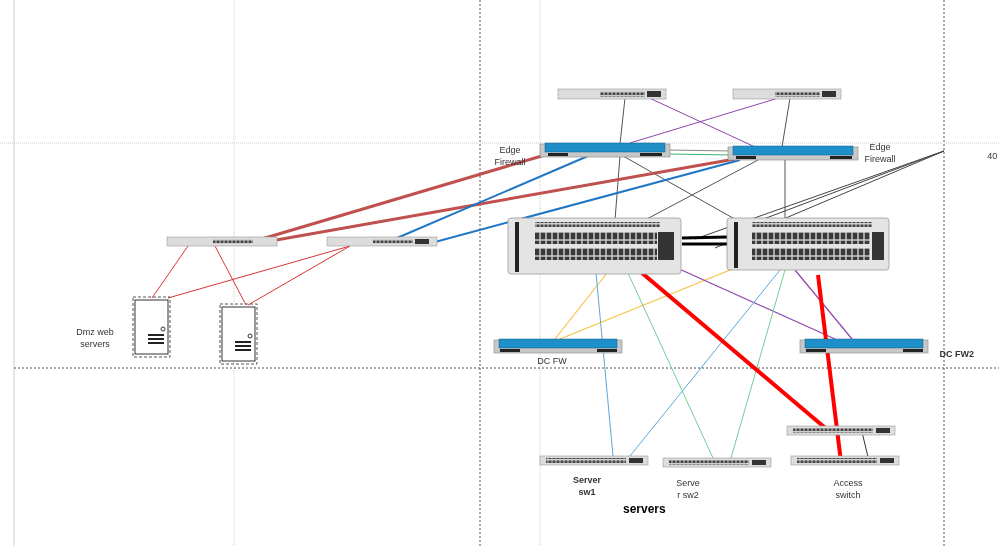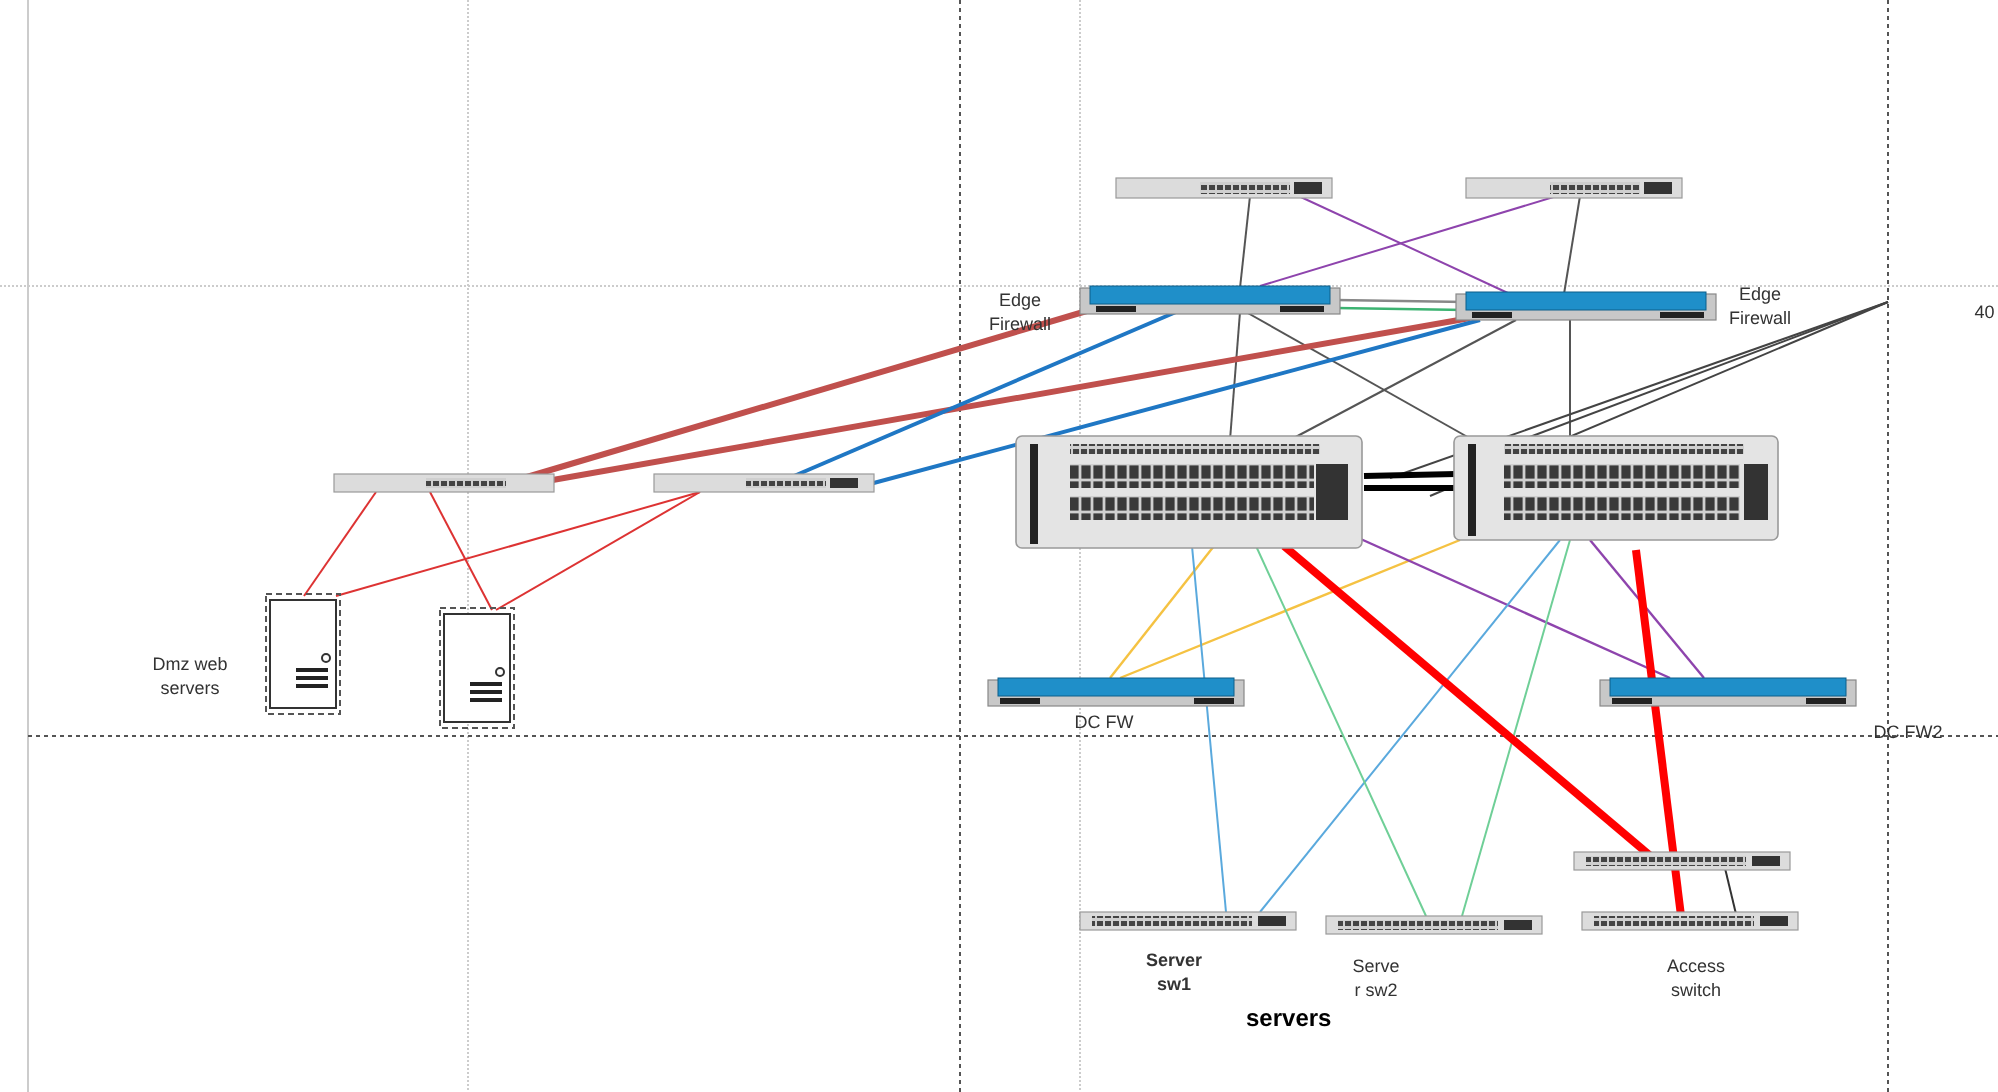--- a/index.html
+++ b/index.html
@@ -185,17 +185,17 @@
     <rect x="797" y="458" width="80" height="5" fill="url(#ports)"></rect>
     <rect x="880" y="458" width="14" height="5" fill="#333"></rect>
   </g>
 </svg>
 
 <div class="lbl" style="left:480px;top:144px;width:60px;"><span>Edge<br>Firewall</span></div>
 <div class="lbl" style="left:856px;top:141px;width:48px;"><span>Edge<br>Firewall</span></div>
 <div class="lbl" style="left:952px;top:150px;width:26px;margin-left:32px;">40 G</div>
 <div class="lbl" style="left:68px;top:326px;width:54px;"><span>Dmz web<br>servers</span></div>
 <div class="lbl" style="left:532px;top:355px;width:40px;">DC FW</div>
-<div class="lbl" style="left:934px;top:360px;width:40px;text-align:center;">DC FW2</div>
+<div class="lbl" style="left:934px;top:348px;width:40px;text-align:right;font-weight:bold;">DC FW2</div>
 <div class="lbl" style="left:565px;top:474px;width:44px;font-weight:bold;"><span>Server<br>sw1</span></div>
 <div class="lbl" style="left:666px;top:477px;width:44px;"><span>Serve<br>r sw2</span></div>
 <div class="lbl" style="left:826px;top:477px;width:44px;"><span>Access<br>switch</span></div>
 <div class="lbl-bold" style="left:623px;top:502px;">servers</div>
 
 </body></html>

